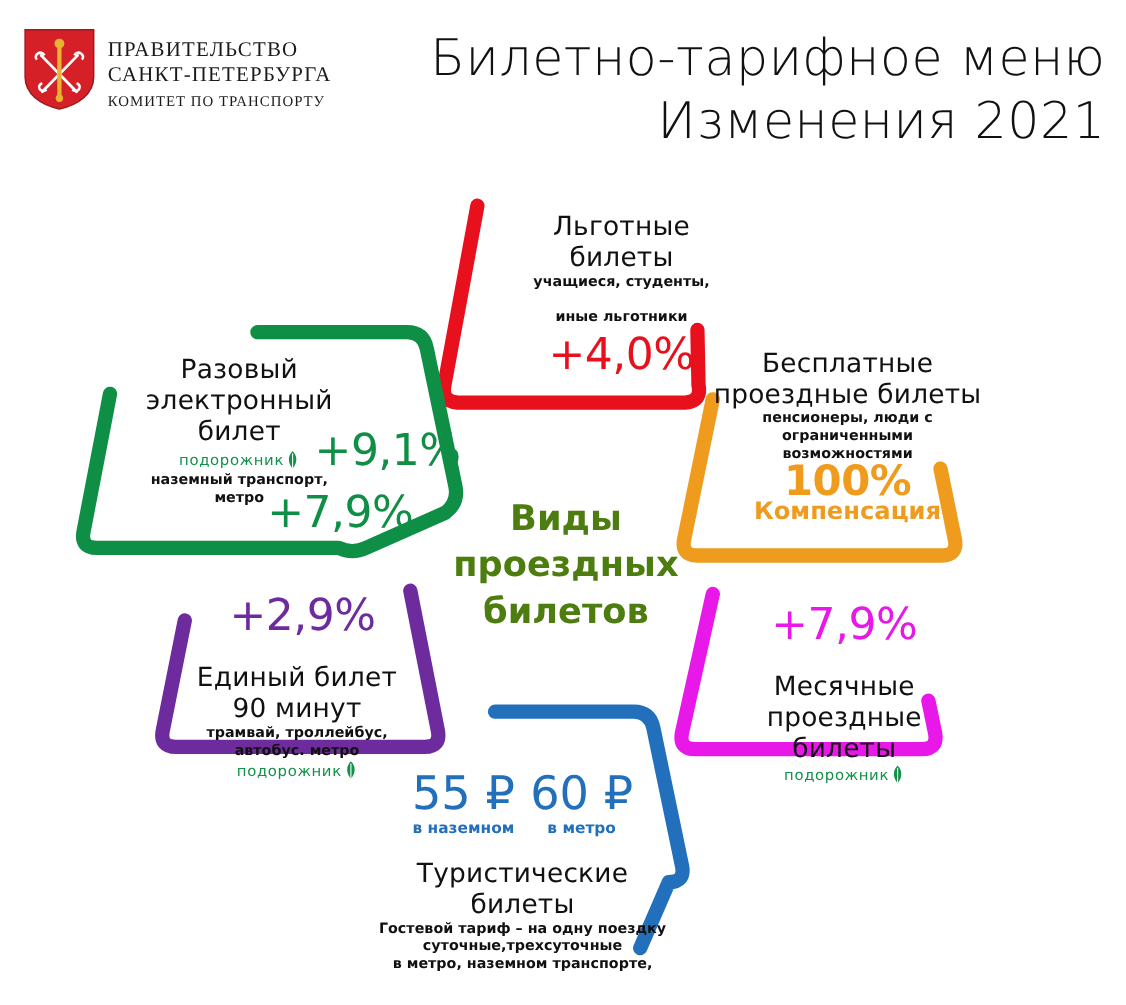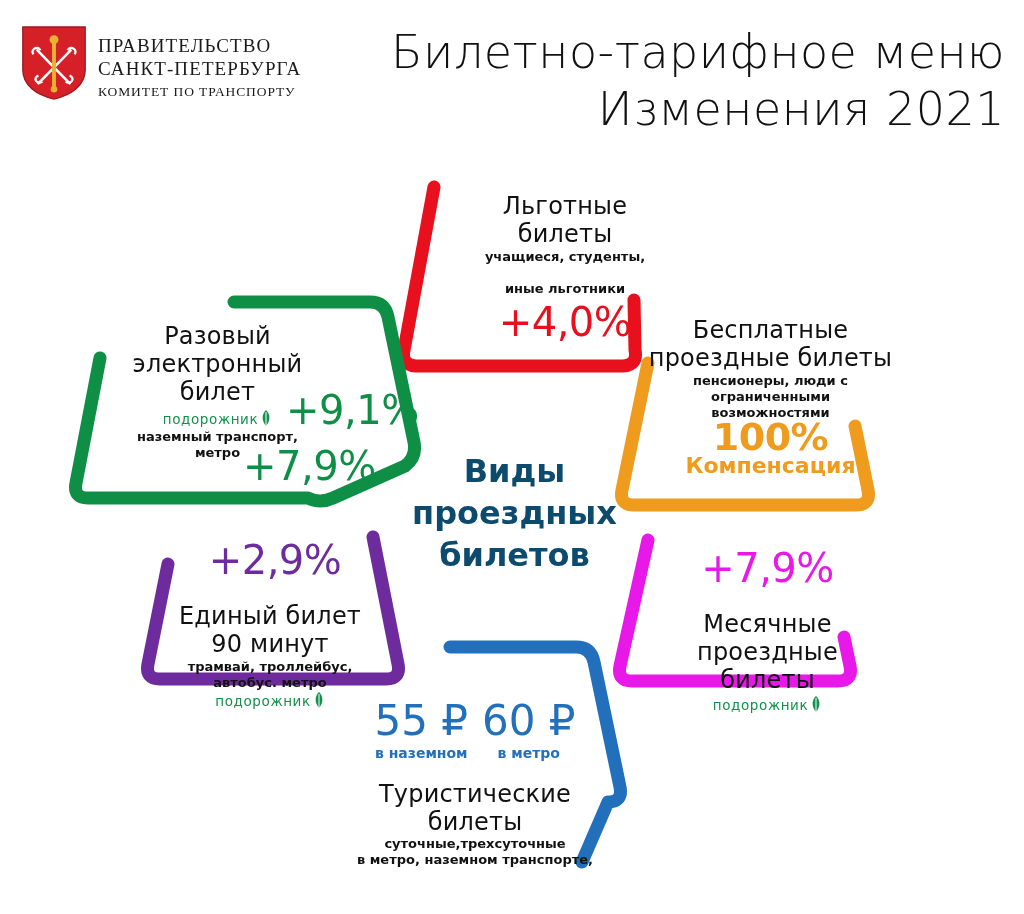--- a/index.html
+++ b/index.html
@@ -53,21 +53,21 @@
 
   .podo{display:inline-flex;align-items:center;gap:2px;white-space:nowrap;}
   .podo .w{
     color:#12914a;font-family:"DejaVu Sans", sans-serif;
     font-weight:400;font-size:13.5px;letter-spacing:.6px;
   }
   .podo svg{position:static;}
 
   .center{
     position:absolute;left:392px;top:300px;width:245px;text-align:center;
-    color:#0c4a6e;font-family:"DejaVu Sans", sans-serif;
+    color:#4d7c0f;font-family:"DejaVu Sans", sans-serif;
     font-weight:700;font-size:32px;line-height:42px;
   }
 
   
   #sec-red{left:440px;top:42px;width:250px;text-align:center;}
   #red-pct{left:440px;top:150px;width:250px;text-align:center;color:#e8101c;}
 
   #sec-orange{left:648px;top:166px;width:245px;text-align:center;}
   #or-pct{left:648px;top:265px;width:245px;text-align:center;color:#ee9b1e;font-weight:700;font-size:38px;}
   #or-sub{position:absolute;left:648px;top:303px;width:245px;text-align:center;color:#ee9b1e;
@@ -224,18 +224,19 @@
         </div>
         <div class="col">
           <div class="big">60 ₽</div>
           <div class="cap">в метро</div>
         </div>
       </div>
     </div>
     <div class="lbl" id="sec-blue">
       <div class="head">Туристические</div>
       <div class="head">билеты</div>
+      <div class="sub">Гостевой тариф – на одну поездку</div>
       <div class="sub" style="margin-top:0">суточные,трехсуточные</div>
       <div class="sub" style="margin-top:0">в метро, наземном транспорте,</div>
     </div>
 
   </div>
 </div>
 
 </body></html>

